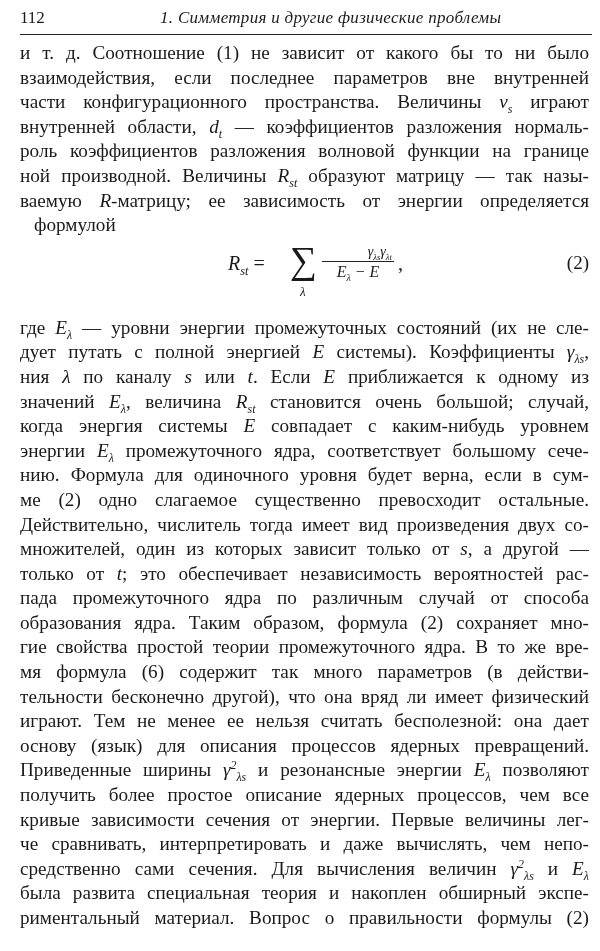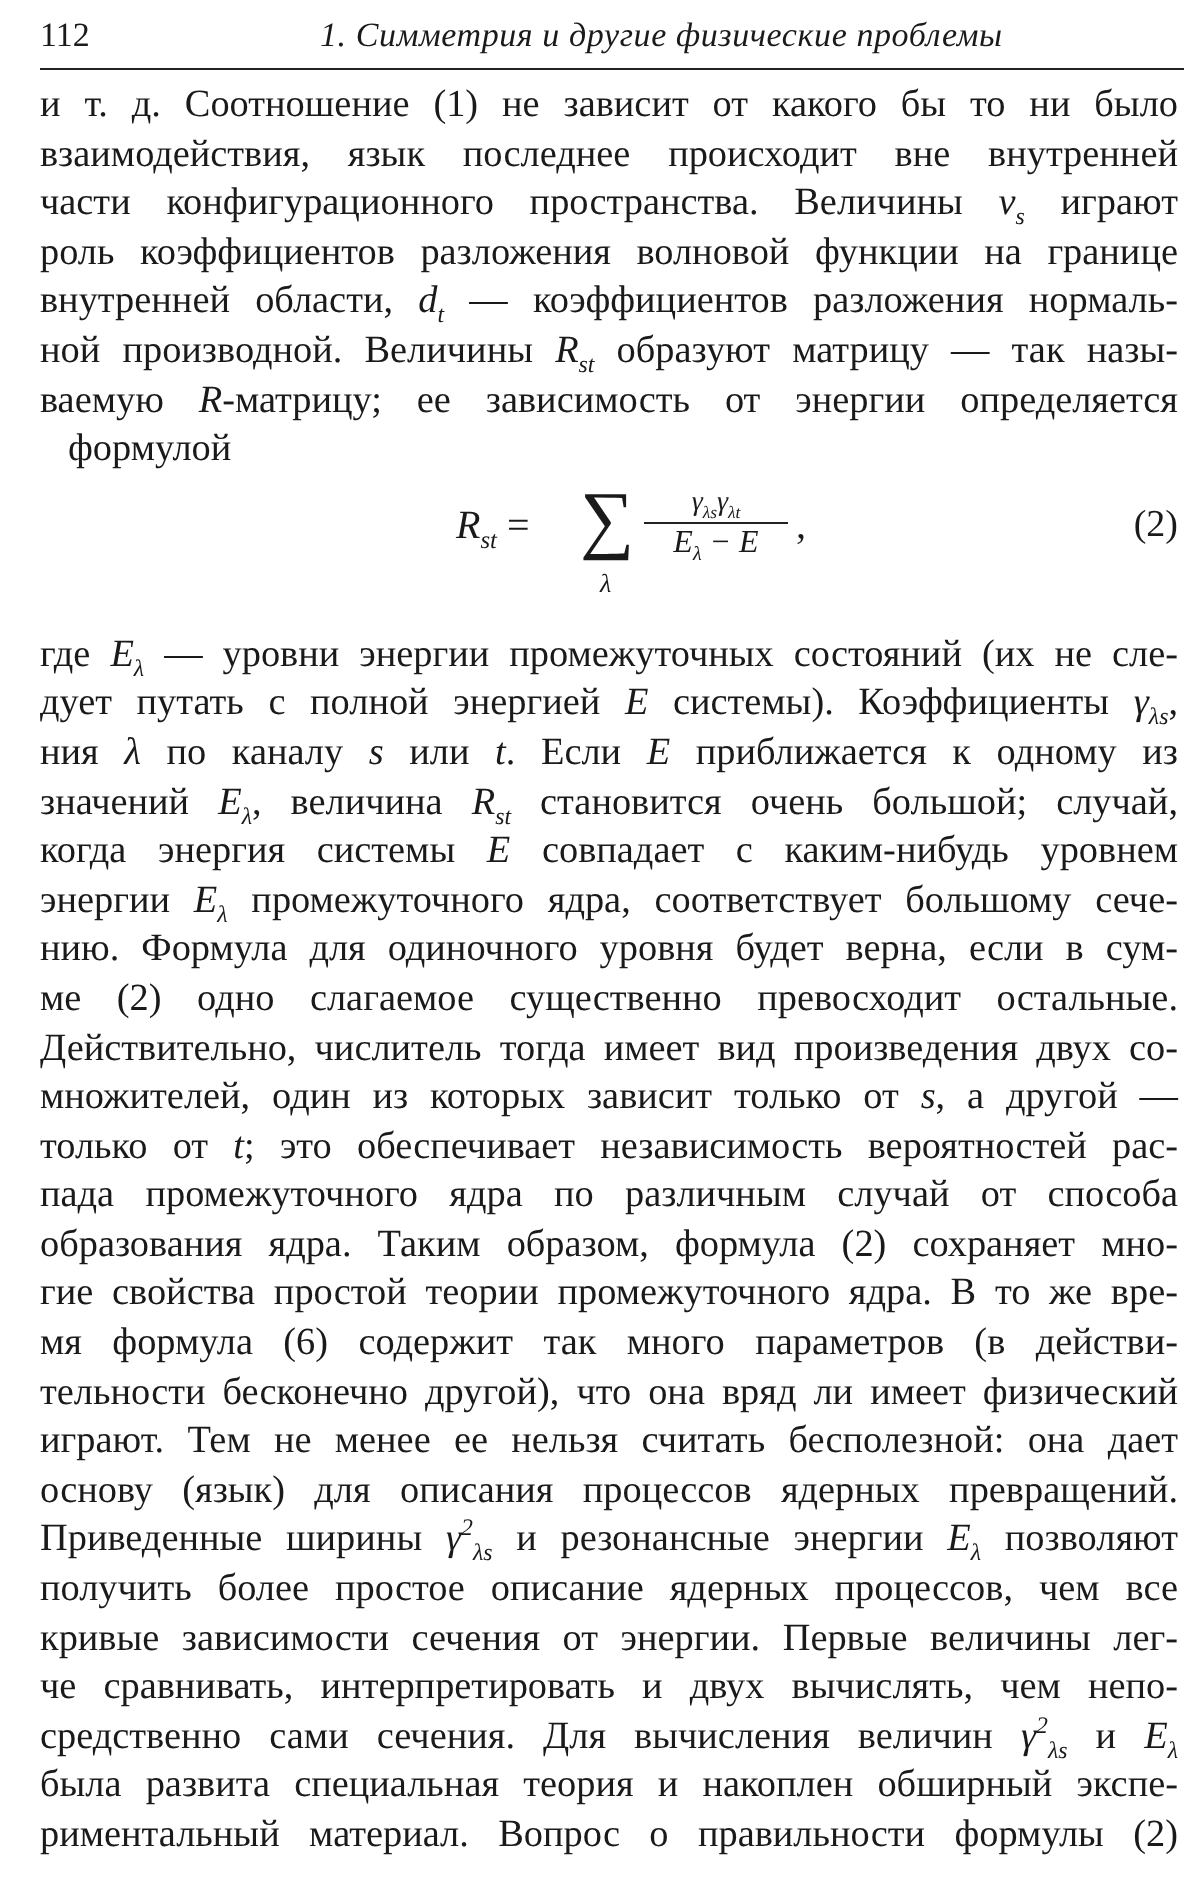--- a/index.html
+++ b/index.html
@@ -15,44 +15,44 @@
   .ln { height:24.6px; line-height:24.6px; white-space:nowrap; text-align:justify;
         text-align-last:justify; display:block; overflow:visible; }
   .ln.last { text-align-last:left;margin-left:14px; }
   .m { font-style:italic; }
   sub, sup { font-size:0.62em; line-height:0; }
   .formula { position:relative; height:78px; }
   .formula .lhs { position:absolute; left:208px; top:14px; font-size:20px; }
   .formula .sum { position:absolute; left:270px; top:2px; font-size:38px; line-height:40px; }
   .formula .sumidx { position:absolute; left:280px; top:46px; font-size:13px; font-style:italic; }
   .formula .frac { position:absolute; left:302px; top:6px; width:72px; text-align:center; }
-  .formula .num { font-size:14px; font-style:italic; border-bottom:1px solid #222; padding:0 2px 1px; display:block; }
+  .formula .num { font-size:14px; font-style:italic; border-bottom:1px solid #222; padding:0 2px 1px; display:block;text-align:right; }
   .formula .den { font-size:16px; font-style:italic; display:block; padding-top:1px; }
   .formula .comma { position:absolute; left:378px; top:14px; font-size:20px; }
   .formula .eqnum { position:absolute; right:0; top:14px; font-size:19px; }
 </style>
 </head>
 <body>
 
 <div class="page">
 
   <div class="hdr">
     <span class="pnum">112</span>
     <span class="ctitle">1. Симметрия и другие физические проблемы</span>
   </div>
   <div class="rule"></div>
 
   <div class="body">
 
     <div>
       <span class="ln">и т. д. Соотношение (1) не зависит от какого бы то ни было</span>
-      <span class="ln">взаимодействия, язык последнее происходит вне внутренней</span>
+      <span class="ln">взаимодействия, если последнее параметров вне внутренней</span>
       <span class="ln">части конфигурационного пространства. Величины <span class="m">v<sub>s</sub></span> играют</span>
+      <span class="ln">внутренней области, <span class="m">d<sub>t</sub></span> — коэффициентов разложения нормаль-</span>
       <span class="ln">роль коэффициентов разложения волновой функции на границе</span>
-      <span class="ln">внутренней области, <span class="m">d<sub>t</sub></span> — коэффициентов разложения нормаль-</span>
       <span class="ln">ной производной. Величины <span class="m">R<sub>st</sub></span> образуют матрицу — так назы-</span>
       <span class="ln">ваемую <span class="m">R</span>-матрицу; ее зависимость от энергии определяется</span>
       <span class="ln last">формулой</span>
     </div>
 
     <div class="formula">
       <span class="lhs"><span class="m">R</span><sub class="m">st</sub> <span>=</span></span>
       <span class="sum">∑</span>
       <span class="sumidx">λ</span>
       <span class="frac">
@@ -78,21 +78,21 @@
       <span class="ln">пада промежуточного ядра по различным случай от способа</span>
       <span class="ln">образования ядра. Таким образом, формула (2) сохраняет мно-</span>
       <span class="ln">гие свойства простой теории промежуточного ядра. В то же вре-</span>
       <span class="ln">мя формула (6) содержит так много параметров (в действи-</span>
       <span class="ln">тельности бесконечно другой), что она вряд ли имеет физический</span>
       <span class="ln">играют. Тем не менее ее нельзя считать бесполезной: она дает</span>
       <span class="ln">основу (язык) для описания процессов ядерных превращений.</span>
       <span class="ln">Приведенные ширины <span class="m">γ<sup>2</sup><sub>λs</sub></span> и резонансные энергии <span class="m">E<sub>λ</sub></span> позволяют</span>
       <span class="ln">получить более простое описание ядерных процессов, чем все</span>
       <span class="ln">кривые зависимости сечения от энергии. Первые величины лег-</span>
-      <span class="ln">че сравнивать, интерпретировать и двух вычислять, чем непо-</span>
+      <span class="ln">че сравнивать, интерпретировать и даже вычислять, чем непо-</span>
       <span class="ln">средственно сами сечения. Для вычисления величин <span class="m">γ<sup>2</sup><sub>λs</sub></span> и <span class="m">E<sub>λ</sub></span></span>
       <span class="ln">была развита специальная теория и накоплен обширный экспе-</span>
       <span class="ln">риментальный материал. Вопрос о правильности формулы (2)</span>
 
     </div>
 
   </div>
 </div>
 
 </body></html>

